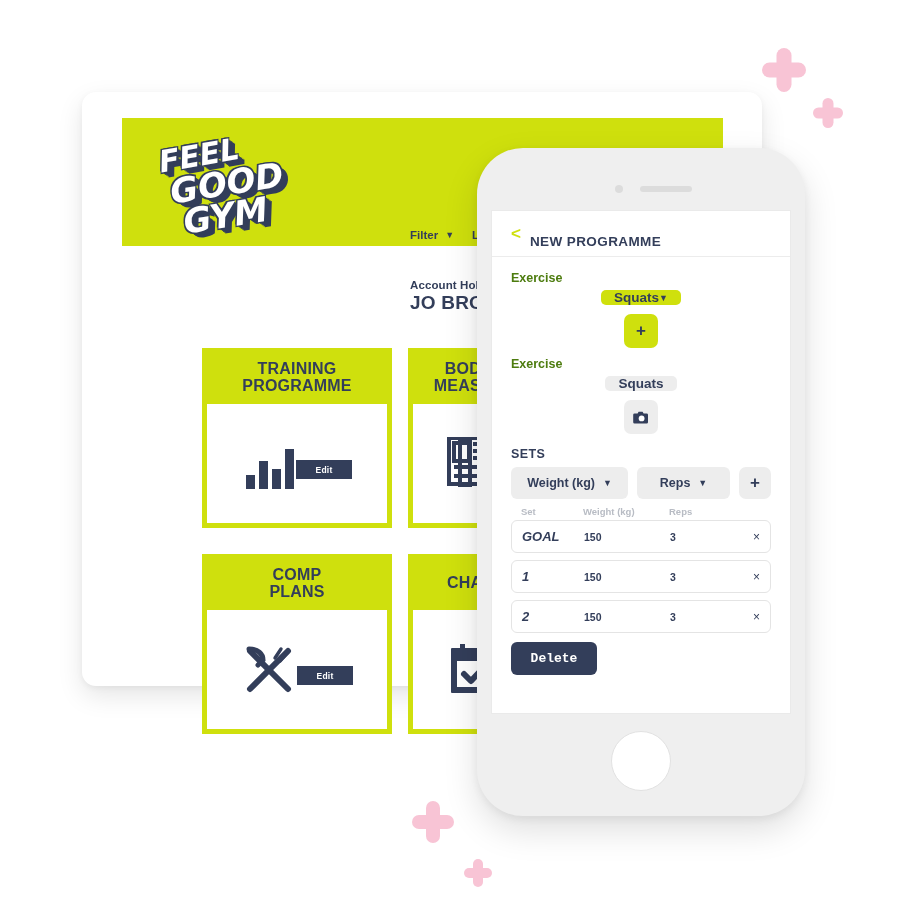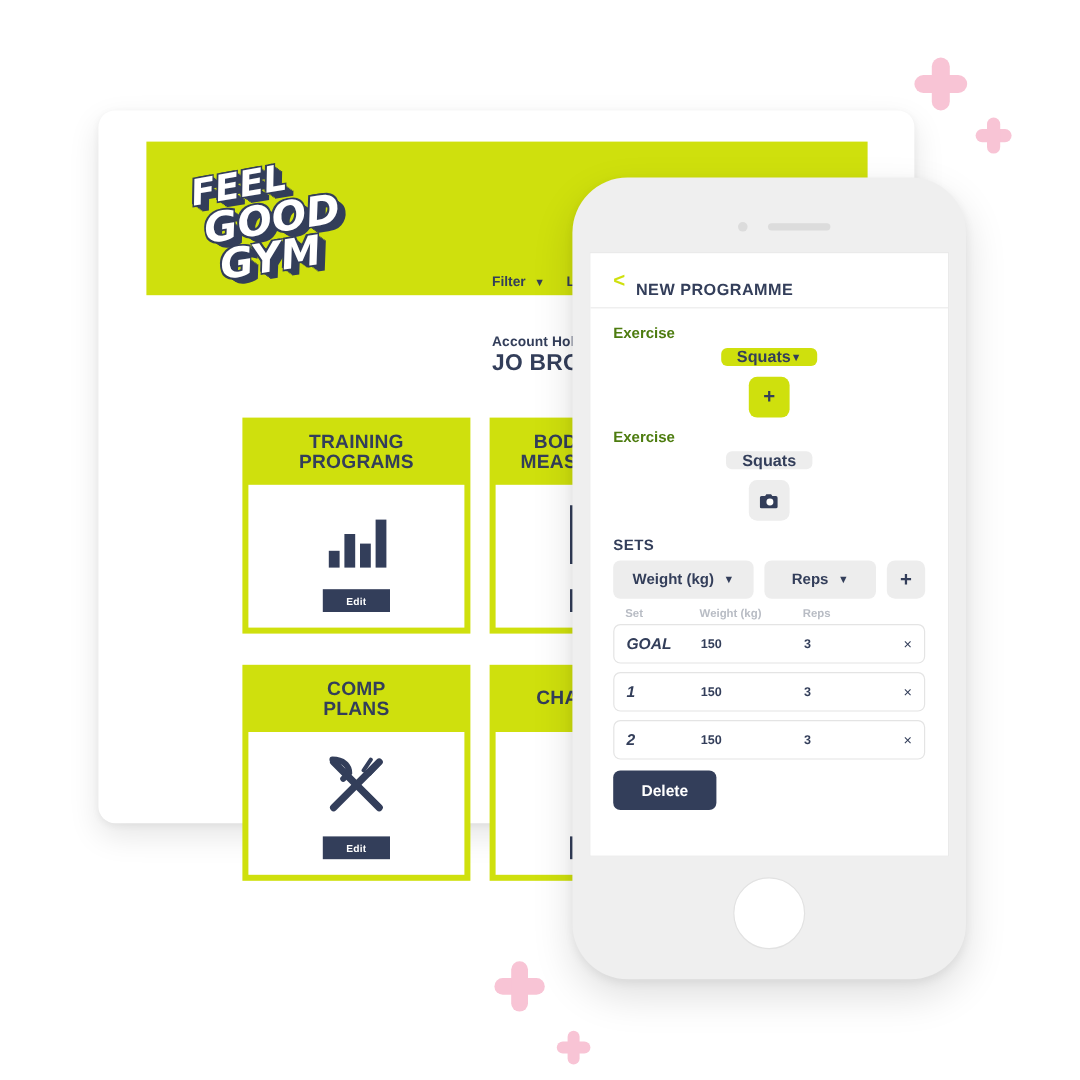--- a/index.html
+++ b/index.html
@@ -75,21 +75,21 @@
     background: #CFE00D; padding: 0;
   }
   .tile-title {
     height: 56px; display: flex; align-items: center; justify-content: center;
     text-align: center; color: #333E5A; font-size: 16px; font-weight: 700;
     line-height: 1.08; letter-spacing: .2px; padding-top: 2px;
     white-space: pre-line;
   }
   .tile-body {
     position: absolute; left: 5px; right: 5px; top: 56px; bottom: 5px;
-    background: #ffffff; display: flex; flex-direction: column;
+    background: #ffffff; display: flex; 
     align-items: center; justify-content: center;
   }
   .tile-icon { height: 62px; display:flex; align-items:center; justify-content:center; }
   .edit-btn {
     margin-top: 12px; width: 56px; height: 19px; background: #333E5A;
     color: #ffffff; font-size: 8.5px; font-weight: 700;
     display: flex; align-items: center; justify-content: center; letter-spacing: .2px;
   }
   #tile-training { left: 120px; top: 256px; }
   #tile-bodycomp { left: 326px; top: 256px; }
@@ -159,21 +159,21 @@
   }
   .set-row .c1 { width: 62px; font-size: 13px; font-weight: 700; font-style: italic; }
   .set-row .c2 { width: 86px; font-size: 10.5px; font-weight: 700; }
   .set-row .c3 { flex: 1; font-size: 10.5px; font-weight: 700; }
   .set-row .cx { width: 14px; text-align: right; font-size: 12px; color:#333E5A; font-weight: 400; }
 
   #app-actions { display: flex; gap: 9px; margin-top: 9px; }
   #btn-delete {
     width: 86px; height: 33px; background: #333E5A; border-radius: 6px;
     color: #fff; font-size: 13px; font-weight: 700;
-    display: flex; align-items: center; justify-content: center;
+    display: flex; align-items: center; justify-content: center; font-family: Liberation Mono, monospace;
   }
   #btn-save {
     flex: 1; height: 33px; background: #CFE00D; border-radius: 6px;
     color: #333E5A; font-size: 13px; font-weight: 700;
     display: flex; align-items: center; justify-content: center;
   }
 </style>
 </head>
 <body>
 
@@ -223,21 +223,21 @@
       </span>
     </div>
 
     <div id="account-block">
       <div id="account-label">Account Holder:</div>
       <div id="account-name">JO BROWN</div>
     </div>
 
     <div class="tile" id="tile-training">
       <div class="tile-title">TRAINING
-PROGRAMS</div>
+PROGRAMME</div>
       <div class="tile-body">
         <div class="tile-icon">
           <svg width="54" height="54" viewBox="0 0 54 54">
             <rect x="4" y="38" width="9" height="14" fill="#333E5A"></rect>
             <rect x="17" y="24" width="9" height="28" fill="#333E5A"></rect>
             <rect x="30" y="32" width="9" height="20" fill="#333E5A"></rect>
             <rect x="43" y="12" width="9" height="40" fill="#333E5A"></rect>
           </svg>
         </div>
         <div class="edit-btn">Edit</div>

